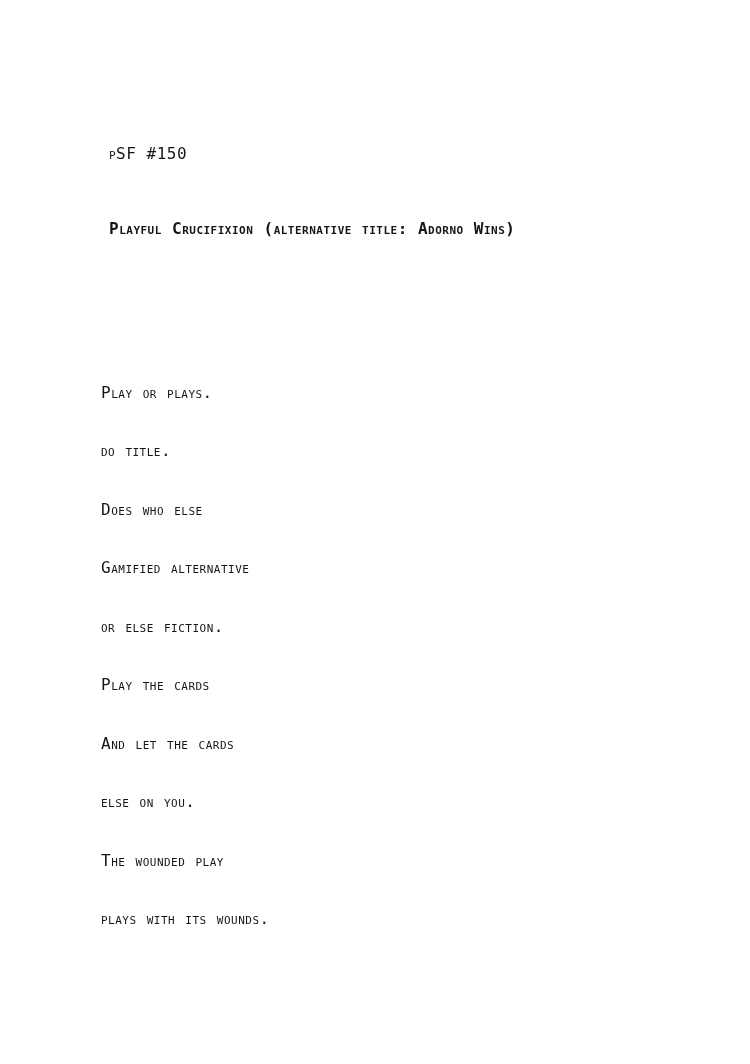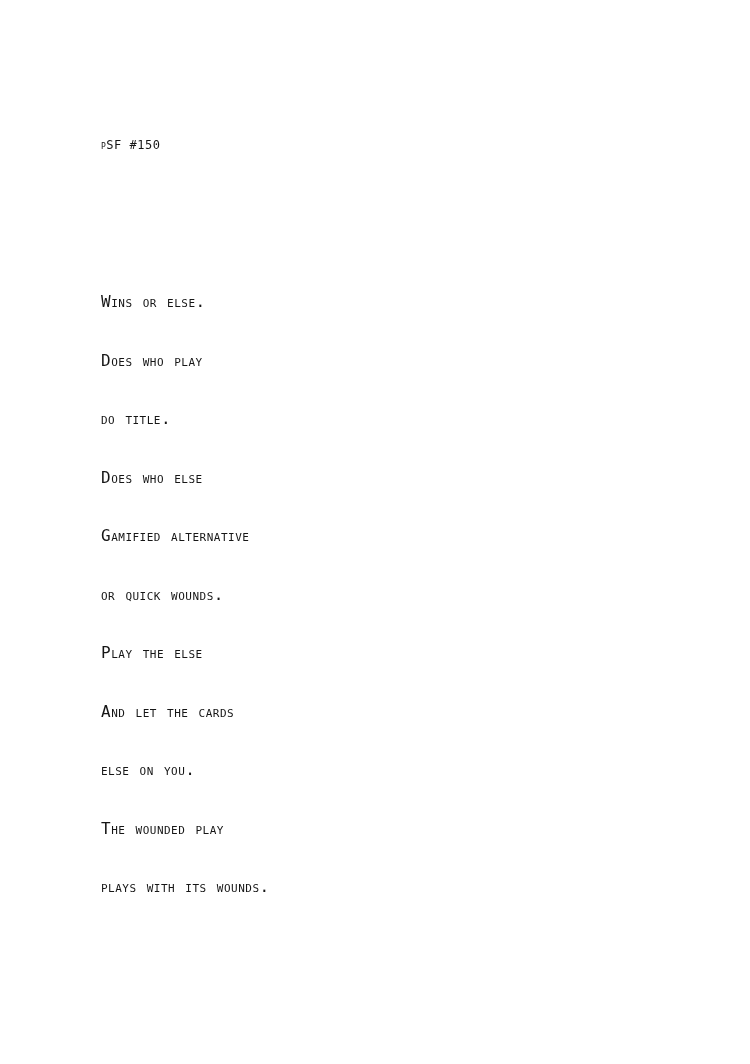--- a/index.html
+++ b/index.html
@@ -20,23 +20,23 @@
     position: absolute;
     left: 101px;
     top: 97px;
     font-size: 16px;
     line-height: 19.5px;
     letter-spacing: 0.5px;
     font-variant: small-caps;
     white-space: pre;
   }
   .doc p, .doc h1 {
-    margin: 0;
+    margin: 8px;
     padding: 0;
-    font-size: 12px;
+    font-size: 16px;
     line-height: 19.5px;
   }
   .poem-number {
     font-weight: normal;
   }
   .poem-title {
     font-weight: bold;
   }
   .blank-line {
     height: 19.5px;
@@ -44,29 +44,29 @@
   .poem-line {
     height: 19.5px;
   }
 </style>
 </head>
 <body>
 
 <div class="page">
   <div class="doc">
     <p class="poem-number">pSF #150</p>
+    <h1 class="poem-title">Playful Crucifixion (alternative title: Adorno Wins)</h1>
     <div class="blank-line"></div>
     <div>
-      <div class="poem-line">Wins or else.</div>
-      <div class="poem-line">Does who play</div>
+      <div class="poem-line">Play or plays.</div>
       <div class="poem-line">do title.</div>
       <div class="poem-line">Does who else</div>
       <div class="poem-line">Gamified alternative</div>
-      <div class="poem-line">or quick wounds.</div>
-      <div class="poem-line">Play the else</div>
+      <div class="poem-line">or else fiction.</div>
+      <div class="poem-line">Play the cards</div>
       <div class="poem-line">And let the cards</div>
       <div class="poem-line">else on you.</div>
       <div class="poem-line">The wounded play</div>
       <div class="poem-line">plays with its wounds.</div>
     </div>
     
   </div>
 </div>
 
 </body></html>

